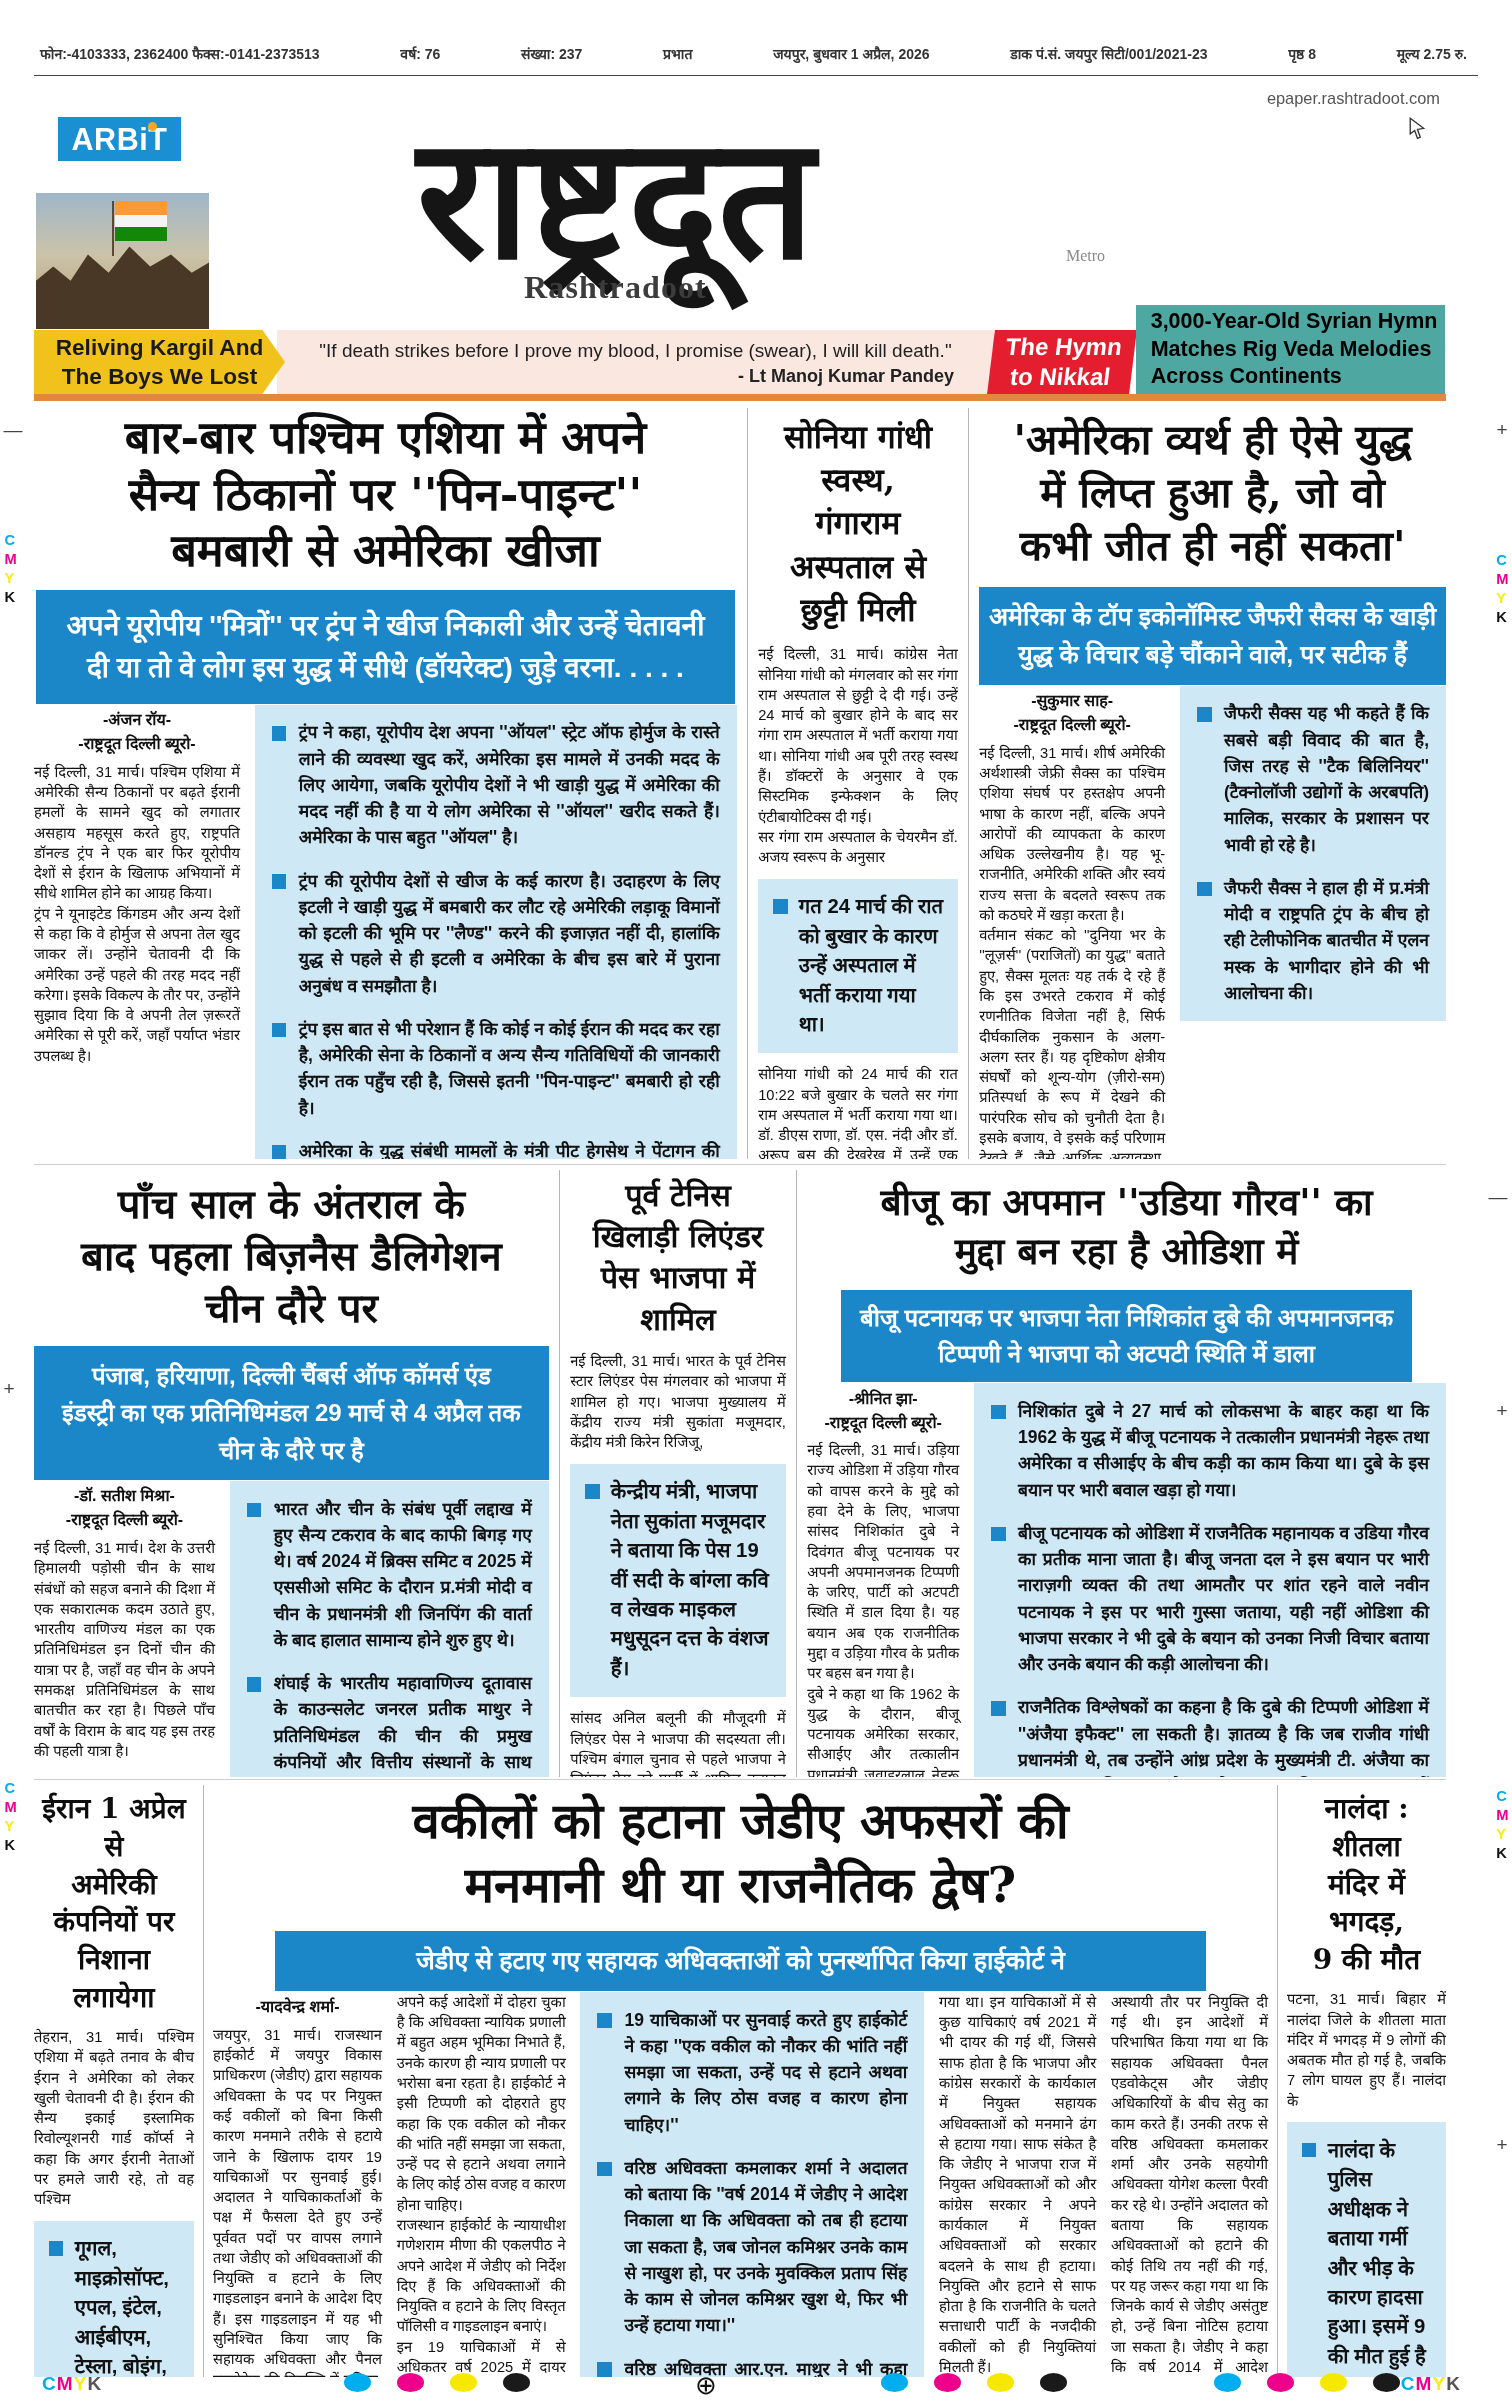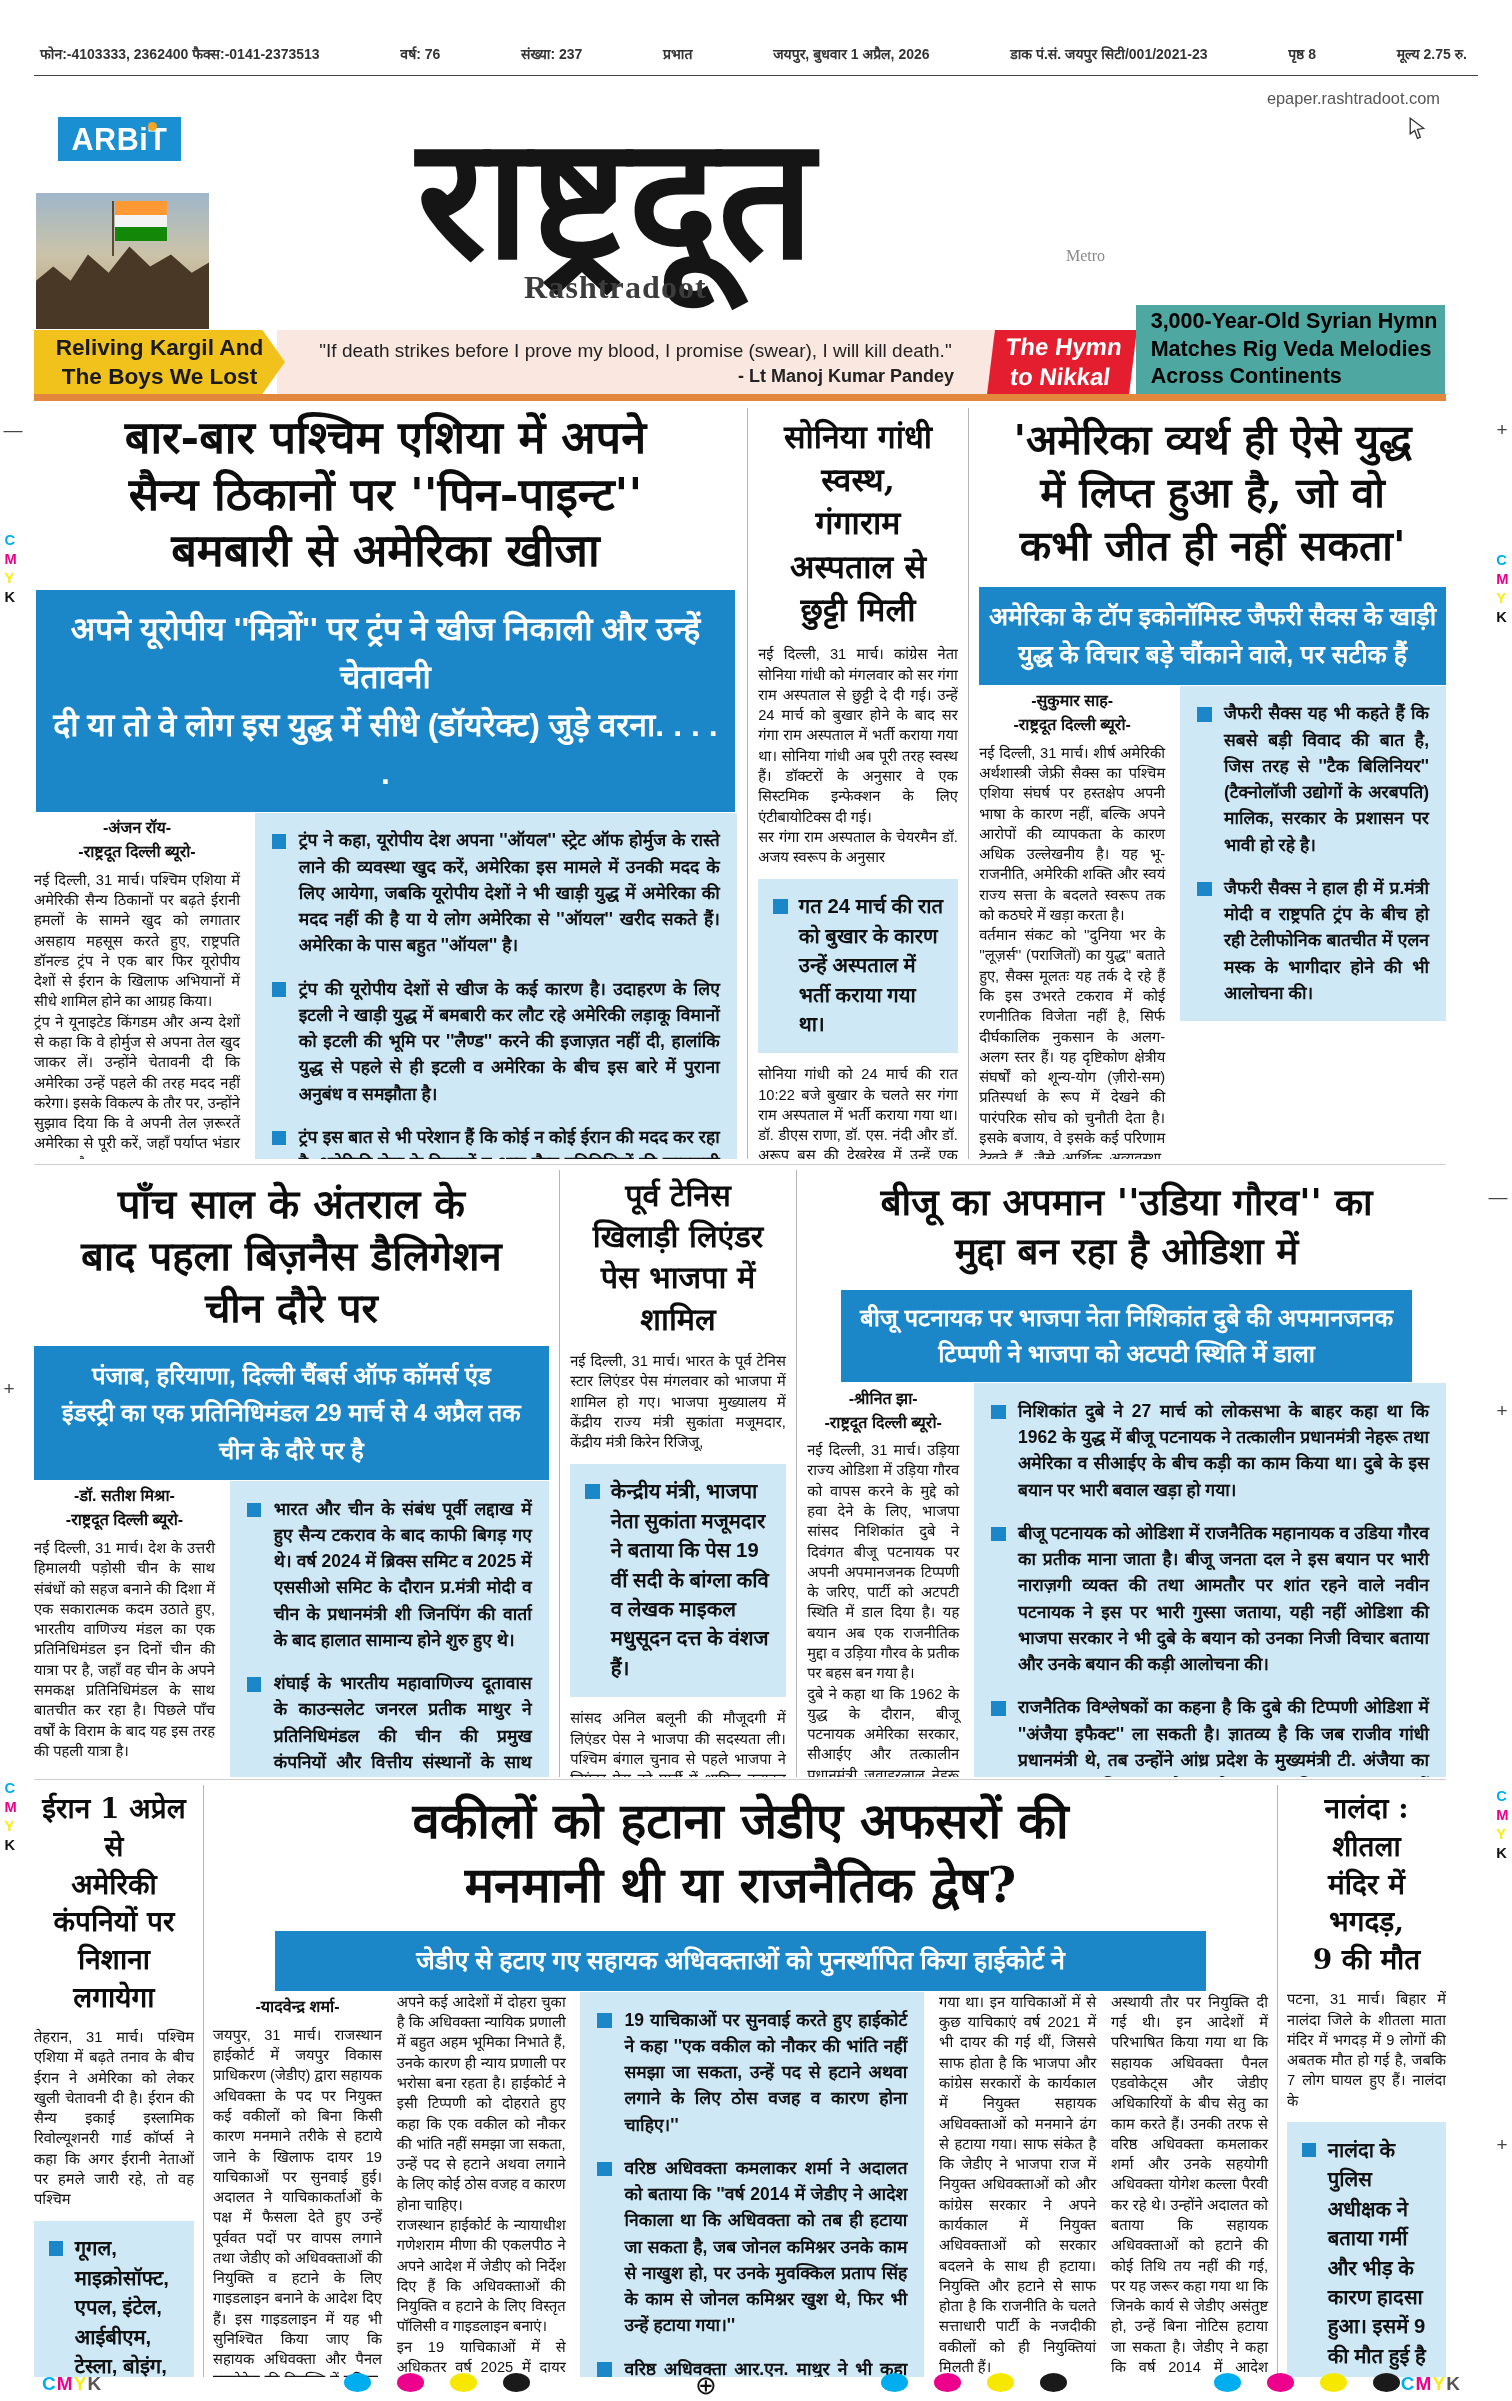--- a/index.html
+++ b/index.html
@@ -48,21 +48,21 @@
   .bitem{display:flex;gap:12.4px;margin-bottom:17px;}
   .bitem:last-child{margin-bottom:0;}
   .sq{flex:none;width:14.7px;height:14.7px;background:#1b86c8;margin-top:6.8px;}
   .btxt{font-size:17.5px;line-height:1.5;font-weight:bold;text-align:justify;margin:0;}
   .colrow{display:flex;gap:14.7px;margin-top:1px;}
   .col{flex:1;min-width:0;}
   .pq{background:#cfe8f6;padding:13.6px 14.7px;display:flex;gap:11.3px;margin:11.3px 0;}
   .pq p{font-size:20.3px;line-height:1.45;font-weight:bold;margin:0;}
   
   .hlA{font-size:45px;line-height:1.25;margin:2.3px 17px 11.3px 17px;}
-  .subA{font-size:32px;line-height:1.5;padding:14.7px 11.3px;margin:0 2px;text-align:center;}
+  .subA{font-size:28px;line-height:1.5;padding:14.7px 11.3px;margin:0 2px;text-align:center;}
   .hlB{font-size:32px;line-height:1.35;margin:8px 3.4px 12.4px 3.4px;}
   .hlC{font-size:41px;line-height:1.3;margin:5.6px 5.6px 13.6px 5.6px;}
   .subC{font-size:25px;line-height:1.5;padding:11.3px 9px;}
   .hlD{font-size:40px;line-height:1.3;margin:8px 5.6px 12.4px 5.6px;}
   .subD{font-size:24px;line-height:1.55;padding:11.3px 9px;}
   .hlE{font-size:30.5px;line-height:1.35;margin:5.6px 2.3px 11.3px 2.3px;}
   .hlF{font-size:37px;line-height:1.35;margin:8px 5.6px 12.4px 5.6px;}
   .subF{font-size:24px;line-height:1.5;padding:10.2px 9px;margin:0 34px;}
   .hlG{font-size:28px;line-height:1.35;margin:5.6px 2.3px 10.2px 2.3px;}
   .hlH{font-size:49px;line-height:1.3;margin:5.6px 11.3px 13.6px 11.3px;}

